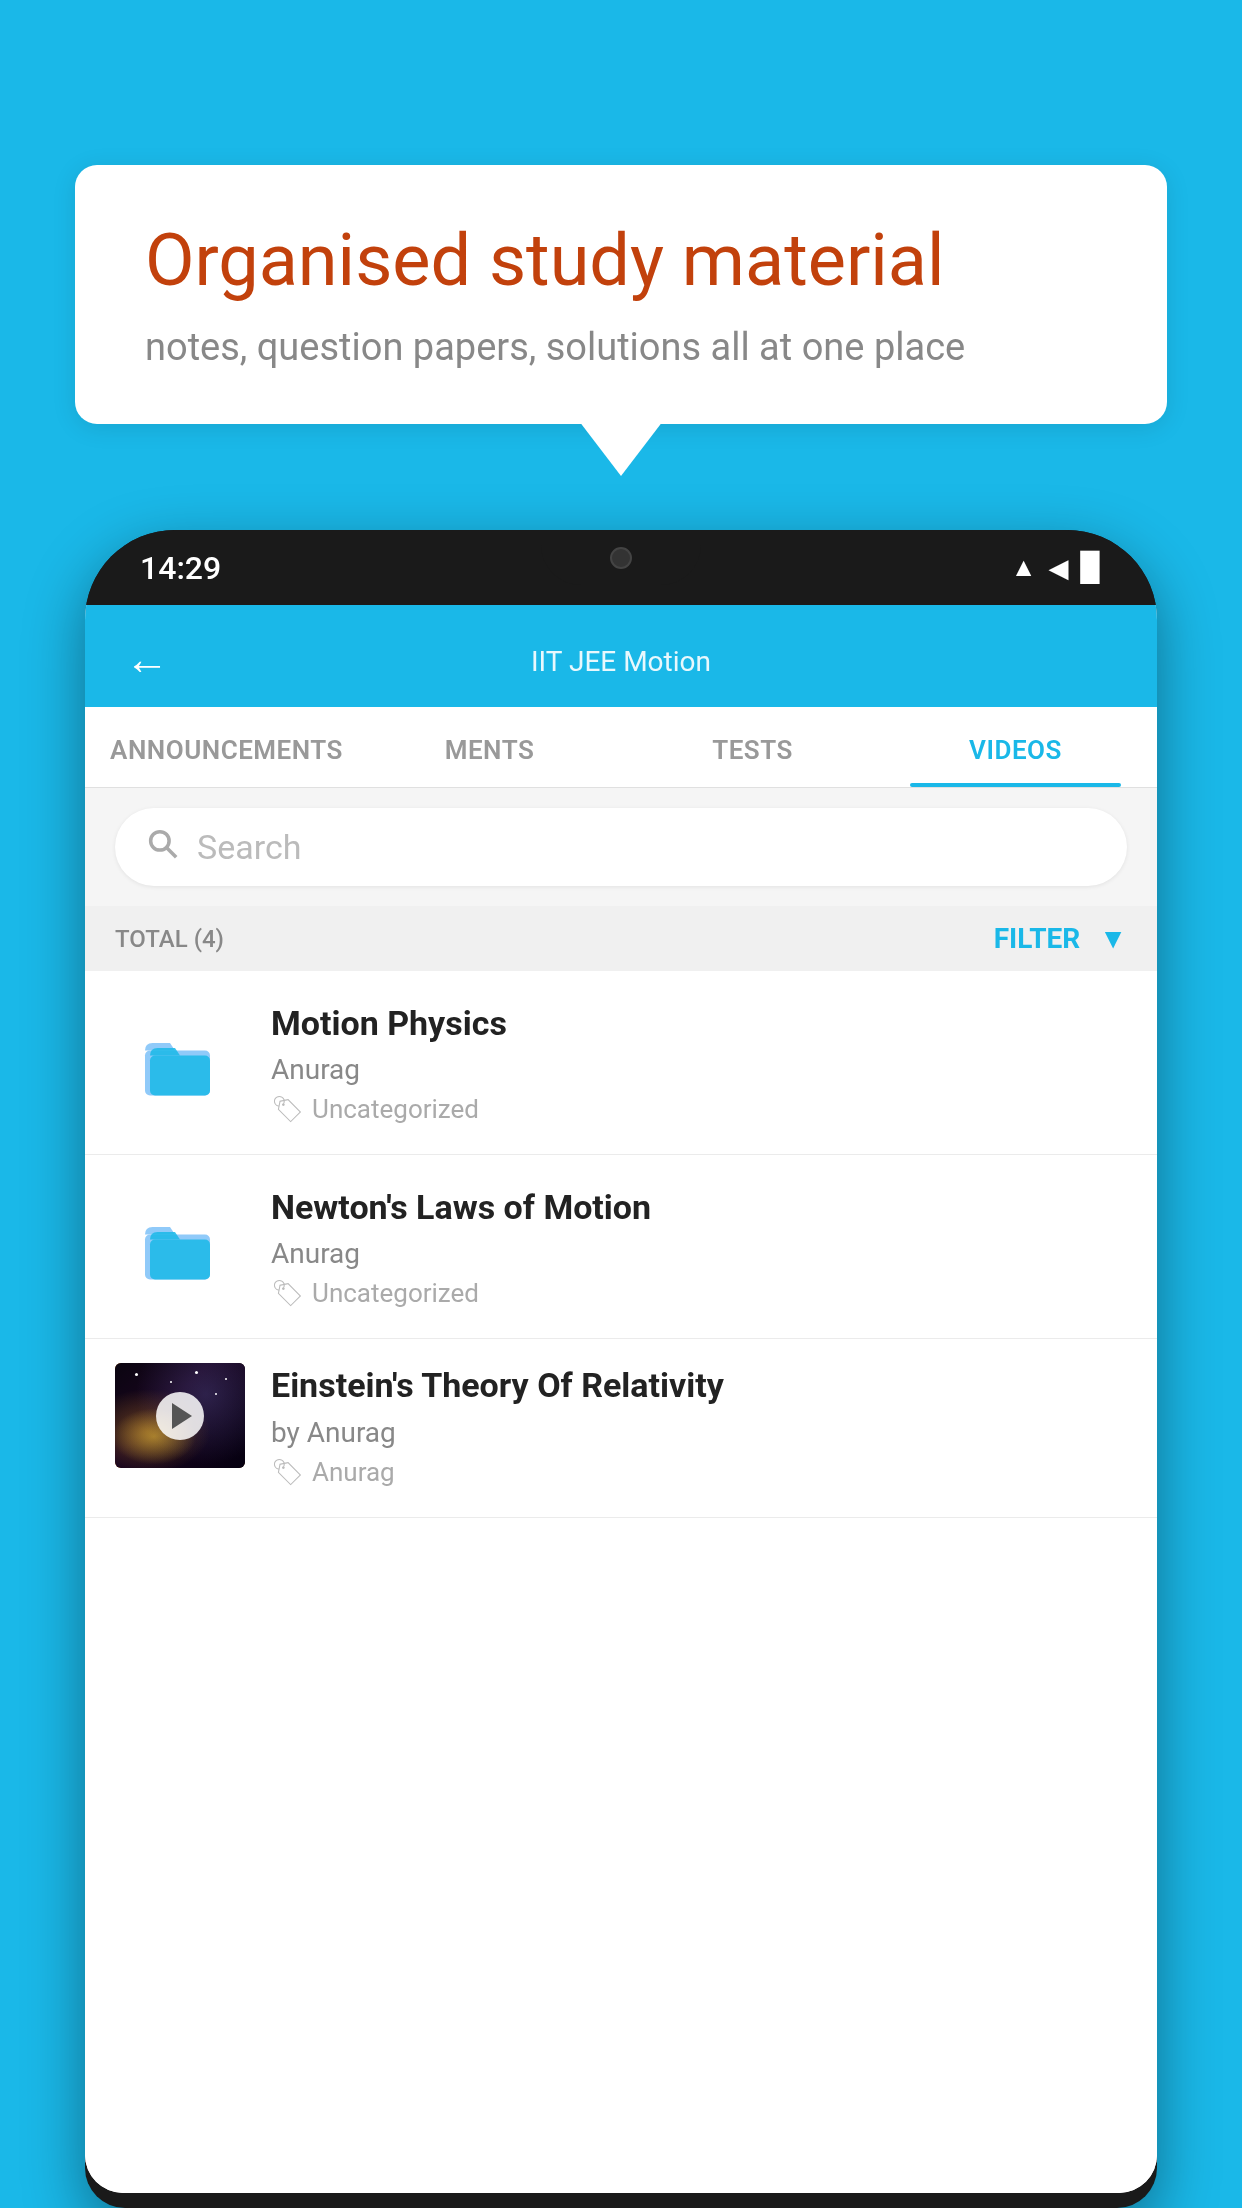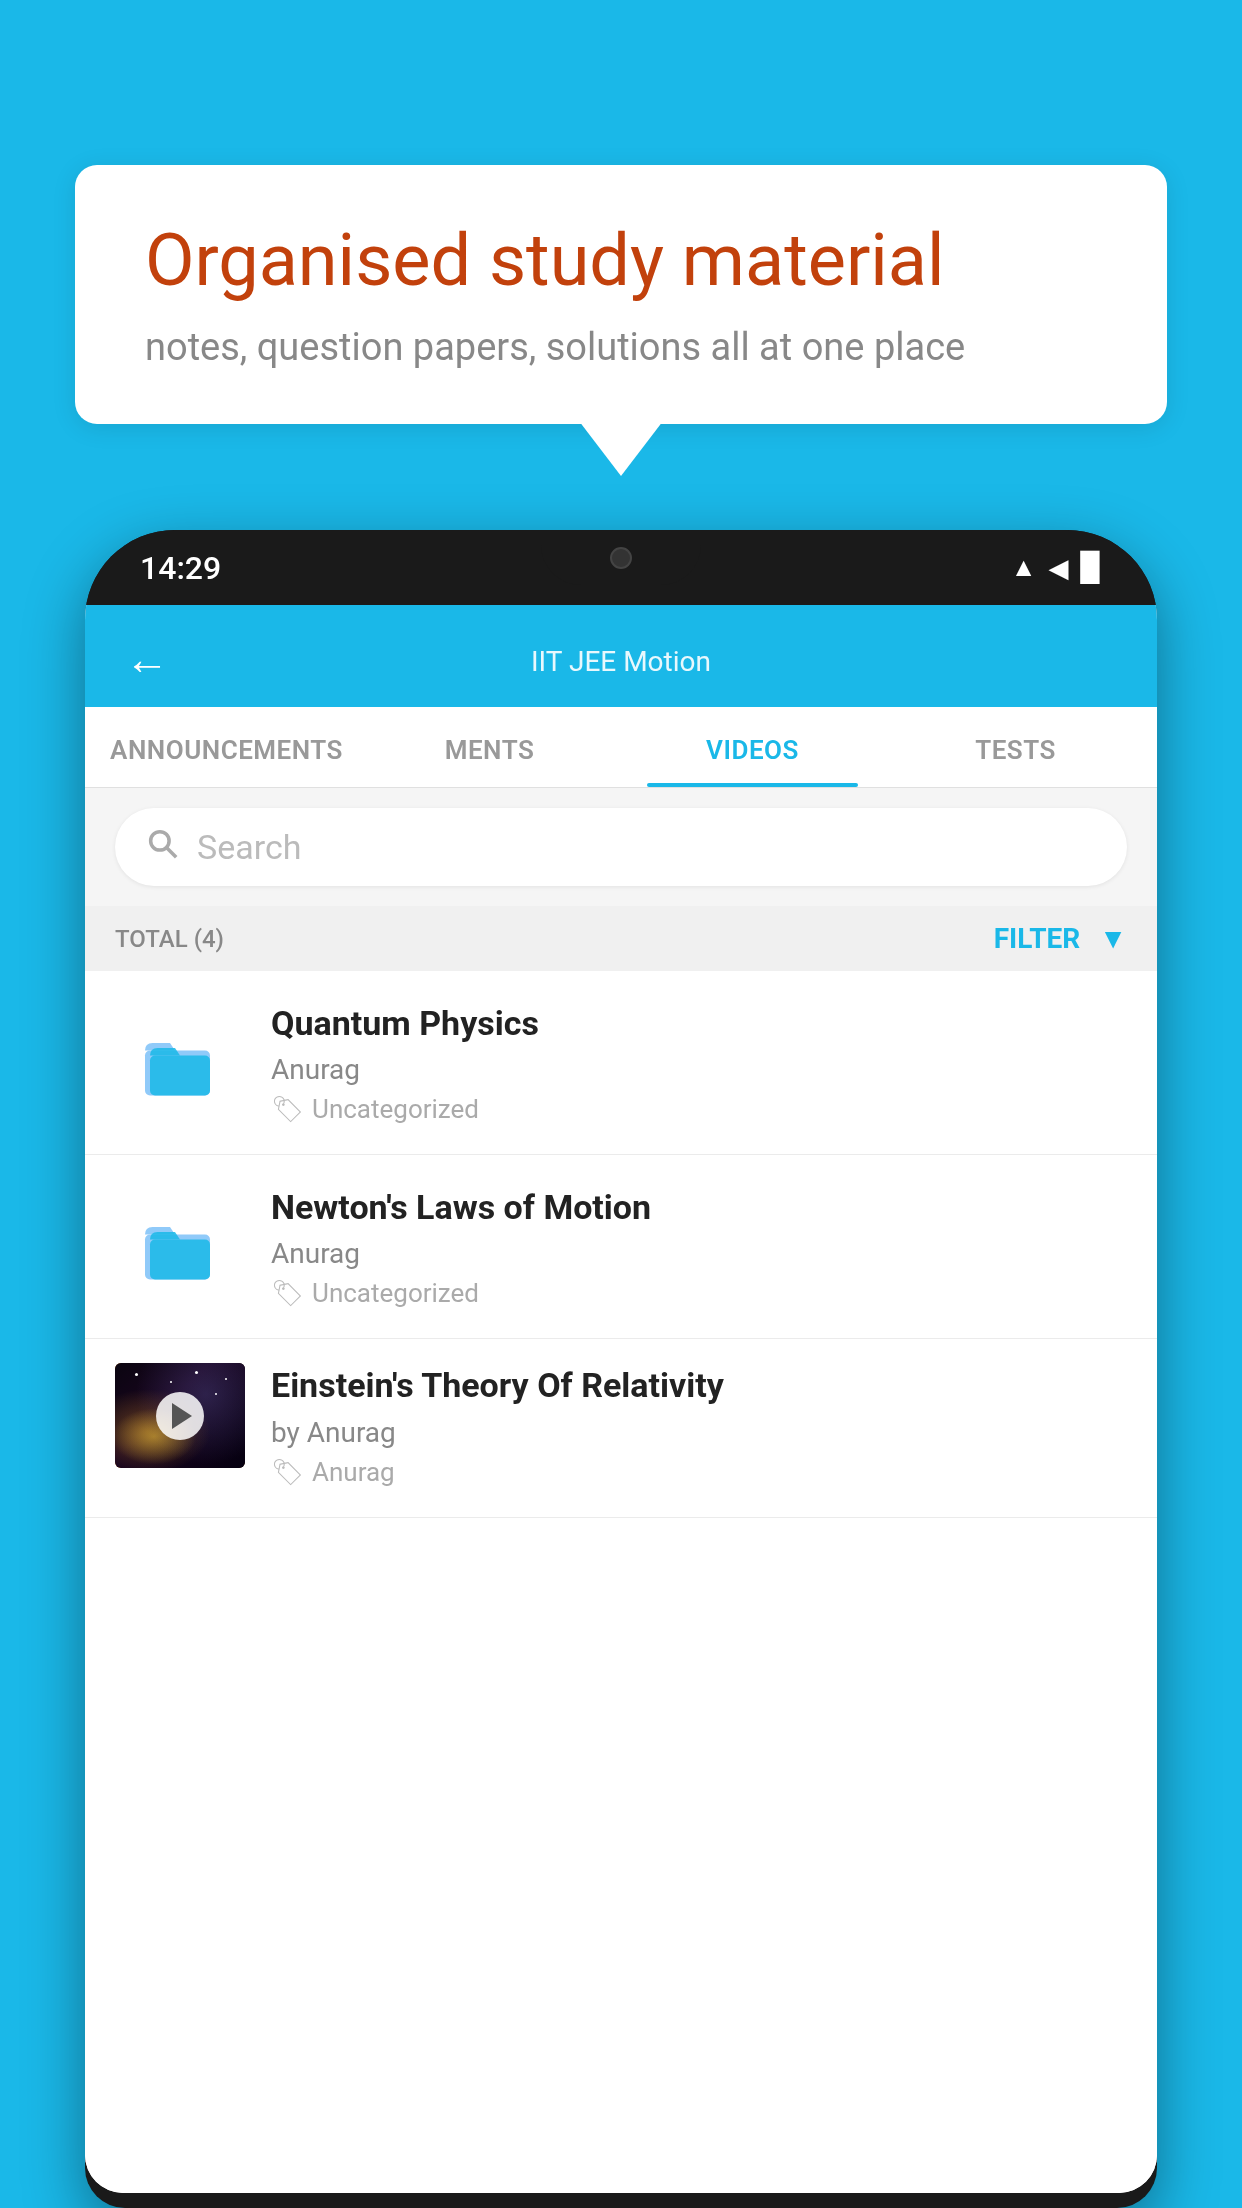--- a/index.html
+++ b/index.html
@@ -349,25 +349,25 @@
       <div style="width:44px;"></div>
     </div>
 
     <div class="tabs-bar">
       <div class="tab-item">
         <span>ANNOUNCEMENTS</span>
       </div>
       <div class="tab-item">
         <span>MENTS</span>
       </div>
+      <div class="tab-item">
+        <span>TESTS</span>
+      </div>
       <div class="tab-item active">
         <span>VIDEOS</span>
-      </div>
-      <div class="tab-item">
-        <span>TESTS</span>
       </div>
     </div>
 
     <div class="search-bar-container">
       <div class="search-bar">
         <span class="search-icon-svg">
           <svg width="34" height="34" viewBox="0 0 24 24" fill="none" stroke="#aaa" stroke-width="2.5">
             <circle cx="10.5" cy="10.5" r="6.5"></circle>
             <line x1="15.5" y1="15.5" x2="22" y2="22"></line>
           </svg>
@@ -391,21 +391,21 @@
           <svg class="folder-icon-svg" viewBox="0 0 64 64" fill="none" xmlns="http://www.w3.org/2000/svg">
 
             <rect x="4" y="22" width="52" height="36" rx="4" fill="#90CAF9"></rect>
             <path d="M4 22 Q4 16 10 16 L24 16 L28 22 Z" fill="#90CAF9"></path>
 
             <rect x="8" y="26" width="48" height="32" rx="4" fill="#1ab8e8" opacity="0.85"></rect>
             <path d="M8 26 Q8 20 14 20 L28 20 L32 26 Z" fill="#1ab8e8" opacity="0.85"></path>
           </svg>
         </div>
         <div class="video-info">
-          <div class="video-title">Quantum Physics</div>
+          <div class="video-title">Motion Physics</div>
           <div class="video-author">Anurag</div>
           <div class="video-tag">
             <span style="font-size:26px;color:#bbb;">🏷</span>
             <span>Uncategorized</span>
           </div>
         </div>
       </div>
 
       <div class="video-item">
         <div class="video-thumb-placeholder">

